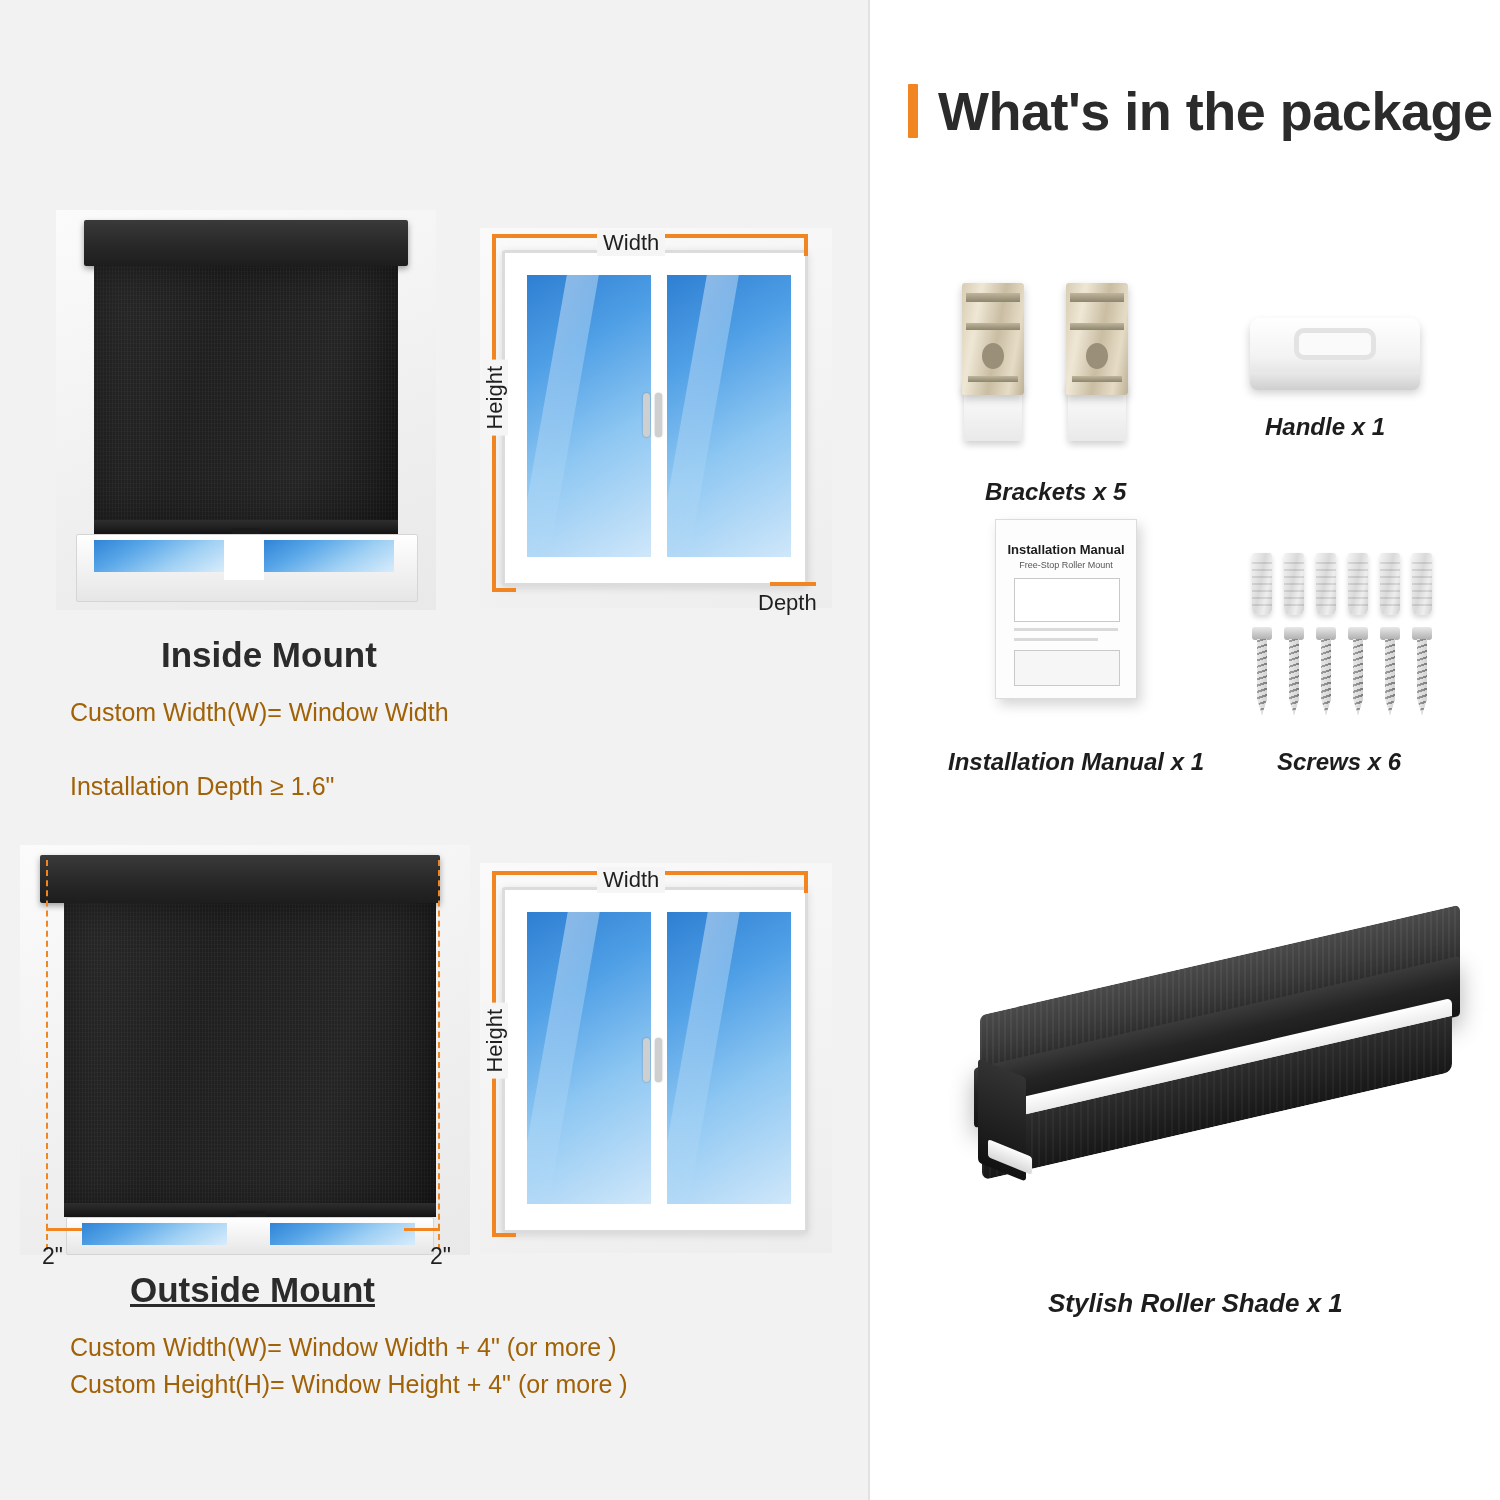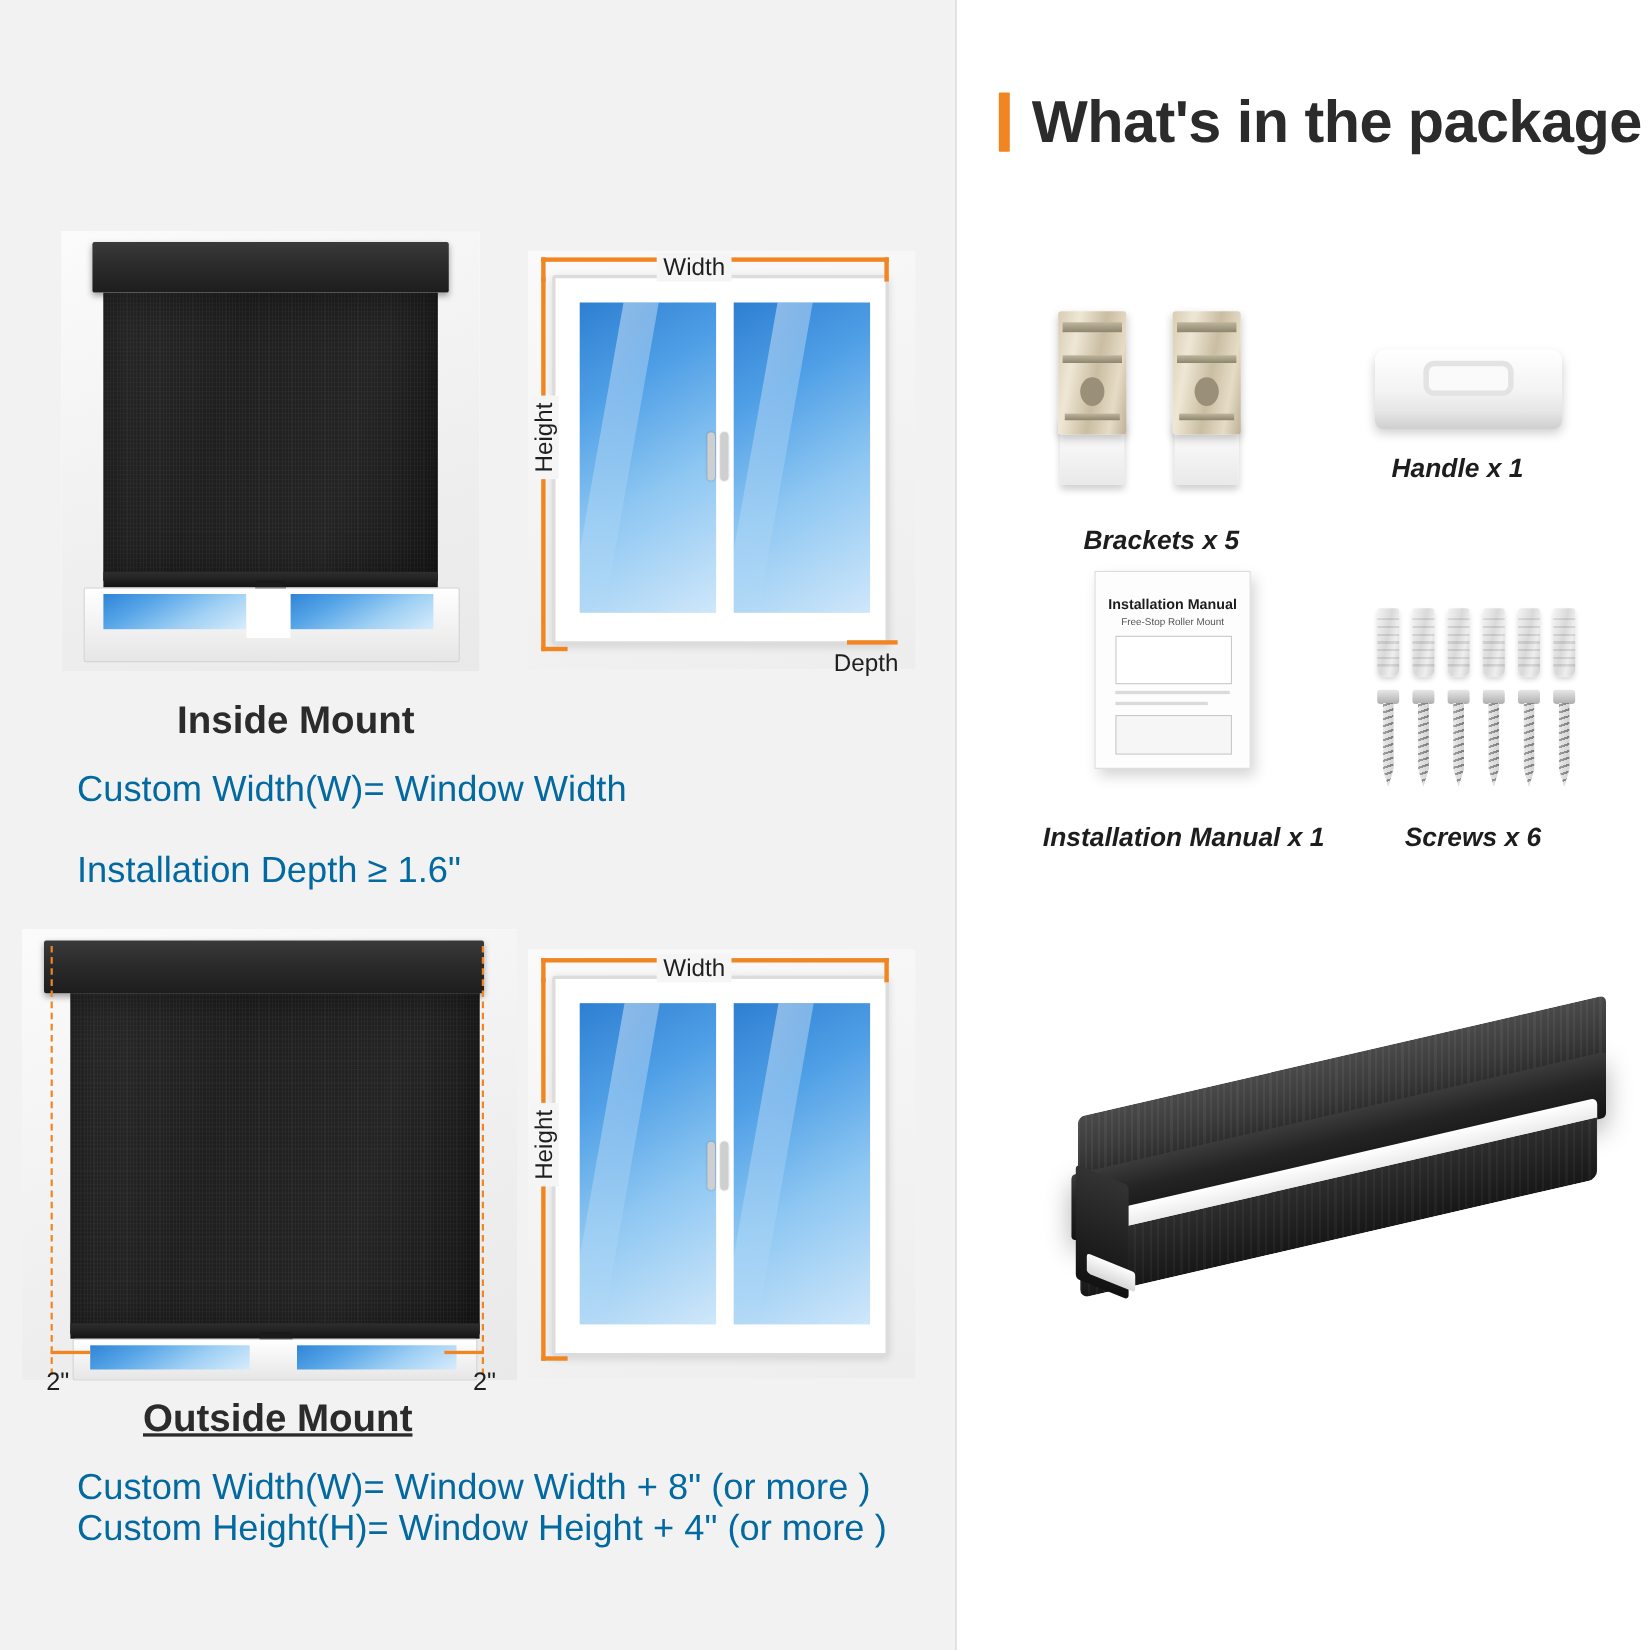--- a/index.html
+++ b/index.html
@@ -31,21 +31,21 @@
   }
   .heading .txt{
     font-size:54px;font-weight:bold;color:#2b2b2b;letter-spacing:-0.5px;
     white-space:nowrap;
   }
   
   .mount-title{
     position:absolute;font-size:35px;font-weight:bold;color:#2b2b2b;
   }
   .mount-line{
-    position:absolute;font-size:33px;color:#0369a1;white-space:nowrap;
+    position:absolute;font-size:25px;color:#a16207;white-space:nowrap;
   }
   
   .illus{position:absolute;}
   
   .shade-wrap{position:absolute;background:#ffffff;}
   .wall{
     position:absolute;background:linear-gradient(160deg,#fbfbfb 0%,#efefef 60%,#e9e9e9 100%);
   }
   .valance{
     position:absolute;background:linear-gradient(180deg,#3a3a3a 0%,#2b2b2b 45%,#1d1d1d 100%);
@@ -291,21 +291,21 @@
     <div class="dim-line" style="left:22px;top:26px;width:316px;height:4px;"></div>
     <div class="dim-line" style="left:22px;top:26px;width:4px;height:22px;"></div>
     <div class="dim-line" style="left:334px;top:26px;width:4px;height:22px;"></div>
     <div class="dim-label" style="left:127px;top:22px;background:#f5f5f5;padding:0 6px;">Width</div>
     <div class="dim-line" style="left:22px;top:44px;width:4px;height:348px;"></div>
     <div class="dim-line" style="left:22px;top:388px;width:24px;height:4px;"></div>
     <div class="dim-label vert" style="left:12px;top:158px;background:#f5f5f5;padding:6px 0;">Height</div>
   </div>
 
   <div class="mount-title" style="left:130px;top:1270px;text-decoration:underline;">Outside Mount</div>
-  <div class="mount-line" style="left:70px;top:1333px;">Custom Width(W)= Window Width + 8" (or more )</div>
+  <div class="mount-line" style="left:70px;top:1333px;">Custom Width(W)= Window Width + 4" (or more )</div>
   <div class="mount-line" style="left:70px;top:1370px;">Custom Height(H)= Window Height + 4" (or more )</div>
 
   <div class="heading" style="left:908px;top:80px;">
     <div class="bar"></div>
     <div class="txt">What's in the package</div>
   </div>
 
   <div style="position:absolute;left:950px;top:275px;width:230px;height:175px;">
 
     <div class="bracket-base" style="left:14px;top:106px;width:58px;height:60px;"></div>
@@ -380,14 +380,15 @@
   <div class="pkg-label" style="left:1277px;top:748px;">Screws  x 6</div>
 
   <div class="roller" style="left:960px;top:900px;width:520px;height:330px;">
     <div class="top" style="left:20px;top:60px;width:480px;height:66px;transform:skewY(-13deg);border-radius:6px;"></div>
     <div class="tube" style="left:14px;top:112px;width:486px;height:60px;transform:skewY(-13deg);border-radius:4px;"></div>
     <div class="white-core" style="left:40px;top:150px;width:452px;height:26px;transform:skewY(-13deg);"></div>
     <div class="skirt" style="left:22px;top:170px;width:470px;height:56px;transform:skewY(-13deg);border-radius:0 0 8px 8px;"></div>
     <div style="position:absolute;left:18px;top:168px;width:48px;height:104px;background:linear-gradient(180deg,#333,#121212);transform:skewY(22deg);border-radius:4px;"></div>
     <div style="position:absolute;left:28px;top:248px;width:44px;height:18px;background:linear-gradient(180deg,#fdfdfd,#d8d8d8);transform:skewY(22deg);border-radius:3px;"></div>
   </div>
+  <div class="pkg-label" style="left:1048px;top:1288px;font-size:26px;">Stylish Roller Shade x 1</div>
 
 </div>
 
 </body></html>

